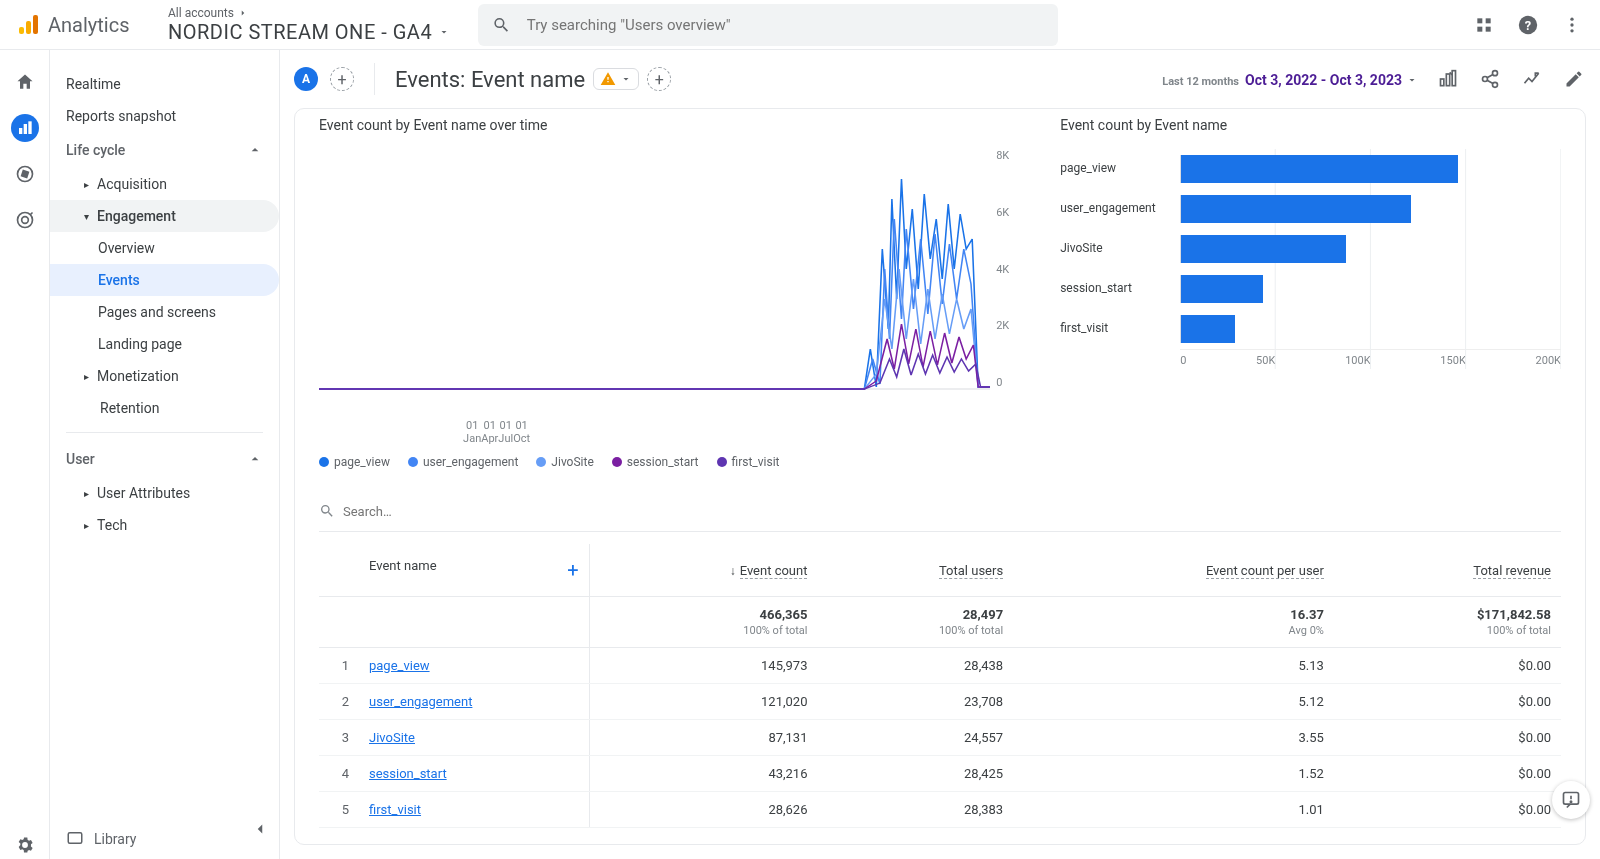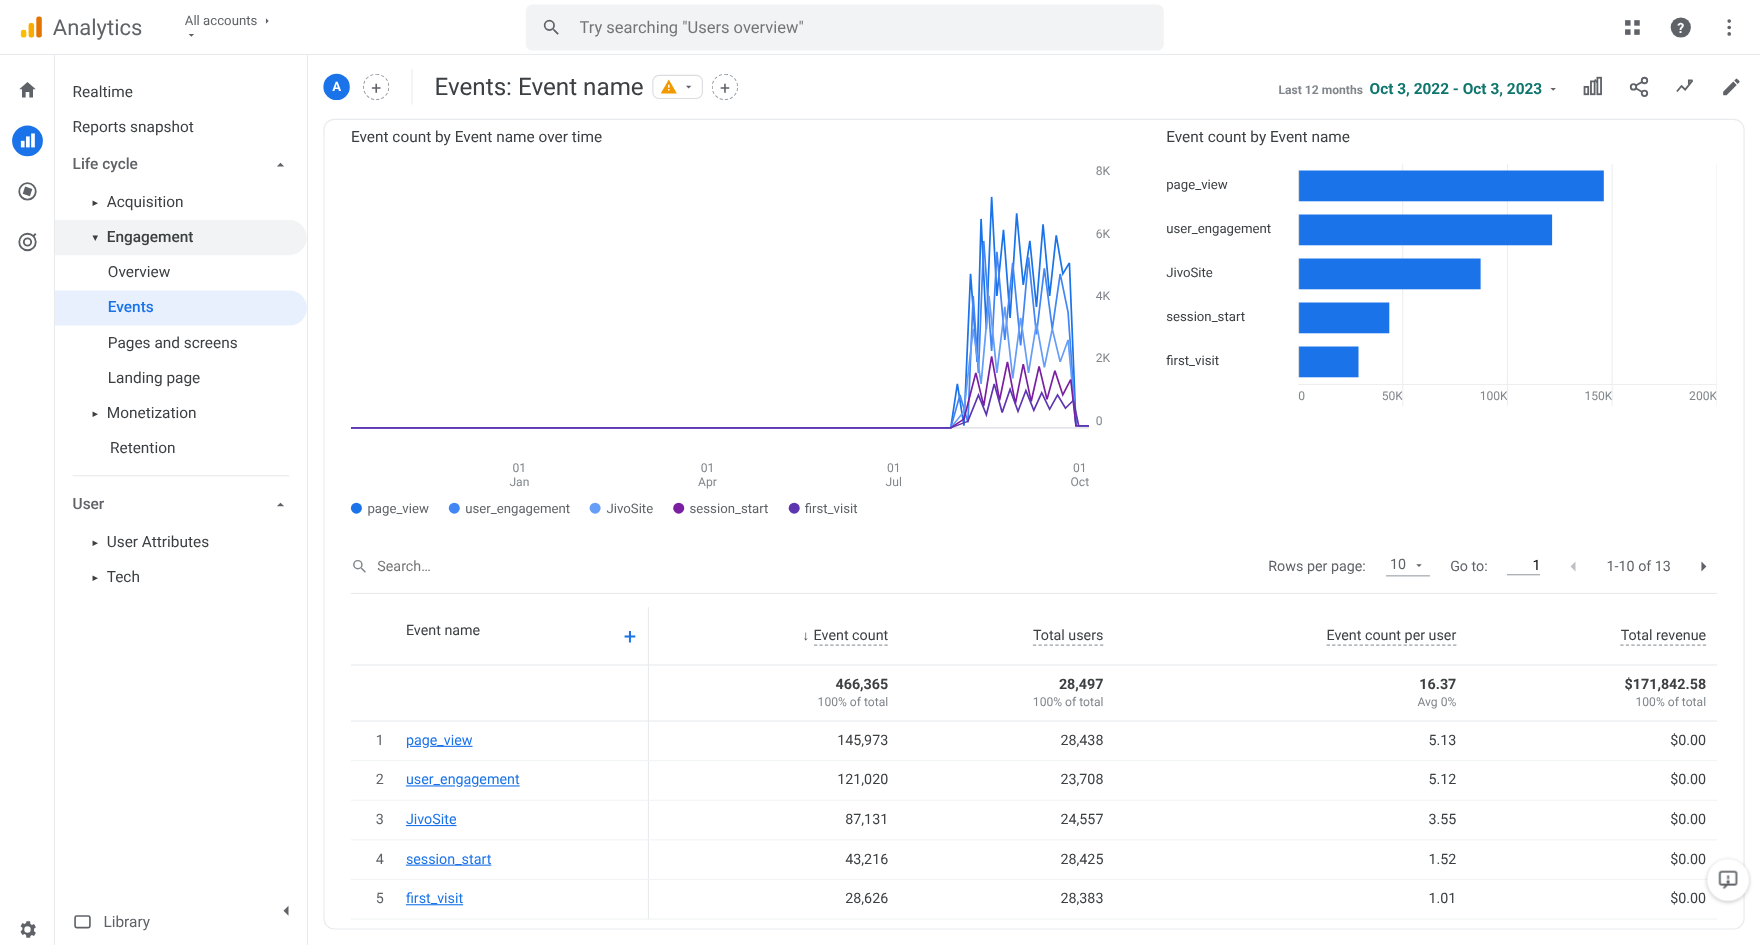--- a/index.html
+++ b/index.html
@@ -44,31 +44,31 @@
 .main { flex: 1; display: flex; flex-direction: column; overflow: hidden; }
 .toolbar { height: 58px; display: flex; align-items: center; padding: 0 14px; gap: 12px; border-bottom: 0; }
 .seg-badge { width: 24px; height: 24px; border-radius: 50%; background: #1a73e8; color: #fff; font-size: 12px; font-weight: 700; display: flex; align-items: center; justify-content: center; }
 .dashed-circle { width: 24px; height: 24px; border-radius: 50%; border: 1px dashed #9aa0a6; display: flex; align-items: center; justify-content: center; color: #5f6368; font-size: 16px; cursor: pointer; }
 .vline { width: 1px; height: 32px; background: #e8eaed; margin: 0 8px; }
 .title-wrap { display: flex; align-items: center; gap: 8px; }
 .title-text { font-size: 22px; color: #3c4043; }
 .warn-chip { display: flex; align-items: center; gap: 4px; border: 1px solid #dadce0; border-radius: 6px; padding: 2px 6px;}
 .toolbar-right { margin-left: auto; display: flex; align-items: center; gap: 18px; color: #5f6368; font-weight: bold; }
 .date-label { font-size: 11px; color: #80868b; margin-right: 6px;}
-.date-range { font-size: 14px; color: #0f766e; display: inline-flex; align-items: center; gap: 4px; }
+.date-range { font-size: 14px; color: #4c1d95; display: inline-flex; align-items: center; gap: 4px; }
 
 .content-card { margin: 0 14px 14px 14px; border: 1px solid #e8eaed; border-radius: 10px; flex: 1; overflow: hidden; padding: 8px 24px; display: flex; flex-direction: column; gap: 12px; }
 
 .charts-row { display: flex; gap: 40px; }
 .chart-col { flex: 1; display: flex; flex-direction: column; }
 .chart-title { font-size: 14px; color: #3c4043; margin-bottom: 16px; }
 .chart-area { position: relative; height: 270px; }
 .y-ticks { position: absolute; right: 0; top: 0; height: 240px; display: flex; flex-direction: column; justify-content: space-between; width: 24px; text-align: left; font-size: 11px; color: #80868b; }
 .line-svg { width: calc(100% - 30px); height: 250px; }
-.x-ticks { display: flex; justify-content: space-between; padding: 0 0 0 4px; width: calc(100% - 30px); font-size: 11px; color: #80868b; }
+.x-ticks { display: flex; padding: 0 0 0 4px; width: calc(100% - 30px); font-size: 11px; color: #80868b; }
 .x-tick { text-align: center; }
 .legend-row { display: flex; gap: 18px; margin-top: 10px; font-size: 12px; color: #5f6368; align-items: center; flex-wrap: wrap; }
 .legend-dot { width: 10px; height: 10px; border-radius: 50%; display: inline-block; margin-right: 5px; flex-shrink: 0;}
 .legend-item { display: inline-flex; align-items: center; }
 
 .bar-chart-area { position: relative; height: 260px; }
 .bar-row { display: flex; align-items: center; gap: 10px; height: 40px; }
 .bar-label { width: 110px; font-size: 12px; color: #3c4043; text-align: left; line-height: 1.1; word-break: break-word; }
 .bar-track { flex: 1; position: relative; height: 28px; border-left: 1px solid #dadce0;}
 .bar-fill { position: absolute; left: 0; top: 0; height: 100%; background: #1a73e8; }
@@ -113,20 +113,21 @@
     <span class="logo-text">Analytics</span>
   </div>
   <div class="account-wrap">
     <span class="account-label">
         <span>All accounts</span> 
         <svg width="10" height="10" viewBox="0 0 24 24" fill="#5f6368">
           <path d="M9 6l6 6-6 6"></path>
         </svg>
       </span>
     <span class="property-select">
+        <span>NORDIC STREAM ONE - GA4</span> 
         <svg width="12" height="12" viewBox="0 0 24 24" fill="#5f6368">
           <path d="M7 10l5 5 5-5z"></path>
         </svg>
       </span>
   </div>
   <div class="search-box">
     <svg width="20" height="20" viewBox="0 0 24 24" fill="#5f6368">
         <path d="M15.5 14h-.79l-.28-.27A6.471 6.471 0 0016 9.5 6.5 6.5 0 109.5 16a6.471 6.471 0 004.23-1.57l.27.28v.79L19 20.49 20.49 19 15.5 14zM9.5 14A4.5 4.5 0 119.5 5a4.5 4.5 0 010 9z"></path>
       </svg>
     <input placeholder="Try searching &quot;Users overview&quot;" style="">
@@ -409,42 +410,20 @@
         </div>
       </div>
 
       <div class="table-controls">
         <div class="search-inline">
           <svg width="16" height="16" viewBox="0 0 24 24" fill="#80868b">
               <path d="M15.5 14h-.79l-.28-.27A6.471 6.471 0 0016 9.5 6.5 6.5 0 109.5 16a6.471 6.471 0 004.23-1.57l.27.28v.79L19 20.49 20.49 19 15.5 14zM9.5 14A4.5 4.5 0 119.5 5a4.5 4.5 0 010 9z"></path>
             </svg>
           <input placeholder="Search…" style="">
         </div>
-        <div class="tc-right">
-          <span>Rows per page:</span>
-          <span class="underline-sel">
-              <span>10</span> 
-              <svg width="12" height="12" viewBox="0 0 24 24" fill="#5f6368">
-                <path d="M7 10l5 5 5-5z"></path>
-              </svg>
-            </span>
-          <span>Go to:</span>
-          <input class="underline-inp" value="1" style="">
-          <span class="icon-btn">
-              <svg width="18" height="18" viewBox="0 0 24 24" fill="#bdc1c6">
-                <path d="M15 6l-6 6 6 6"></path>
-              </svg>
-            </span>
-          <span>1-10 of 13</span>
-          <span class="icon-btn">
-              <svg width="18" height="18" viewBox="0 0 24 24" fill="#5f6368">
-                <path d="M9 6l6 6-6 6"></path>
-              </svg>
-            </span>
-        </div>
       </div>
 
       <table class="data-table">
         <thead>
           <tr>
             <th></th>
             <th><span>Event name</span> <span class="plus-col" style="float:right;">+</span></th>
             <th><span class="sort-arrow">↓</span><span class="udash">Event count</span></th>
             <th><span class="udash">Total users</span></th>
             <th><span class="udash">Event count per user</span></th>

